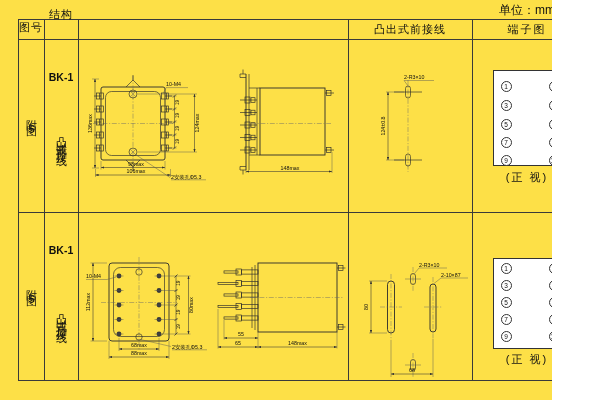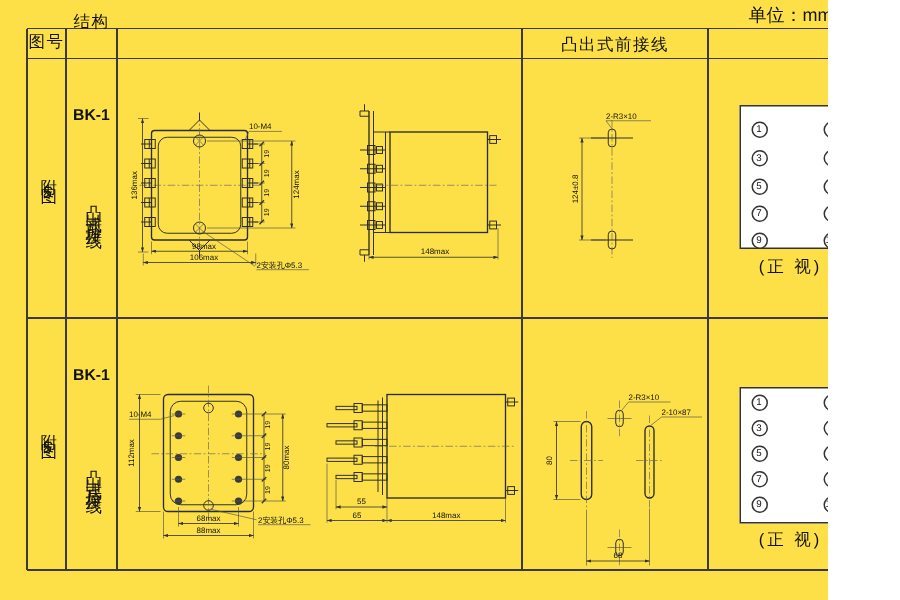--- a/index.html
+++ b/index.html
@@ -342,20 +342,21 @@
     <line class="thin" x1="441" y1="278" x2="468" y2="278"></line>
     <line class="thin" x1="441" y1="278" x2="434" y2="283.5"></line>
   </g>
 </svg>
 
 <div class="unit" style="left:472px;top:2px;width:110px">单位：mm</div>
 
 <div class="hdr" style="left:18px;top:17px;width:26px;height:20px;letter-spacing:1px">图号</div>
 <div class="hdr" style="left:44px;top:4px;width:34px;height:20px;letter-spacing:1px">结构</div>
 <div class="hdr" style="left:348px;top:19px;width:124px;height:20px;letter-spacing:1px">凸出式前接线</div>
+<div class="hdr" style="left:472px;top:19px;width:110px;height:20px;letter-spacing:2px">端子图</div>
 
 <div class="cellflex" style="left:18px;top:39px;width:26px;height:173px">
   <span class="vtext" style="letter-spacing:6px">附图5</span>
 </div>
 <div class="model" style="left:44px;top:71px;width:34px">BK-1</div>
 <div class="cellflex" style="left:44px;top:87px;width:34px;height:102px">
   <span class="vtext" style="letter-spacing:3.5px">凸出式前接线</span>
 </div>
 
 <div class="cellflex" style="left:18px;top:212px;width:26px;height:168px">

